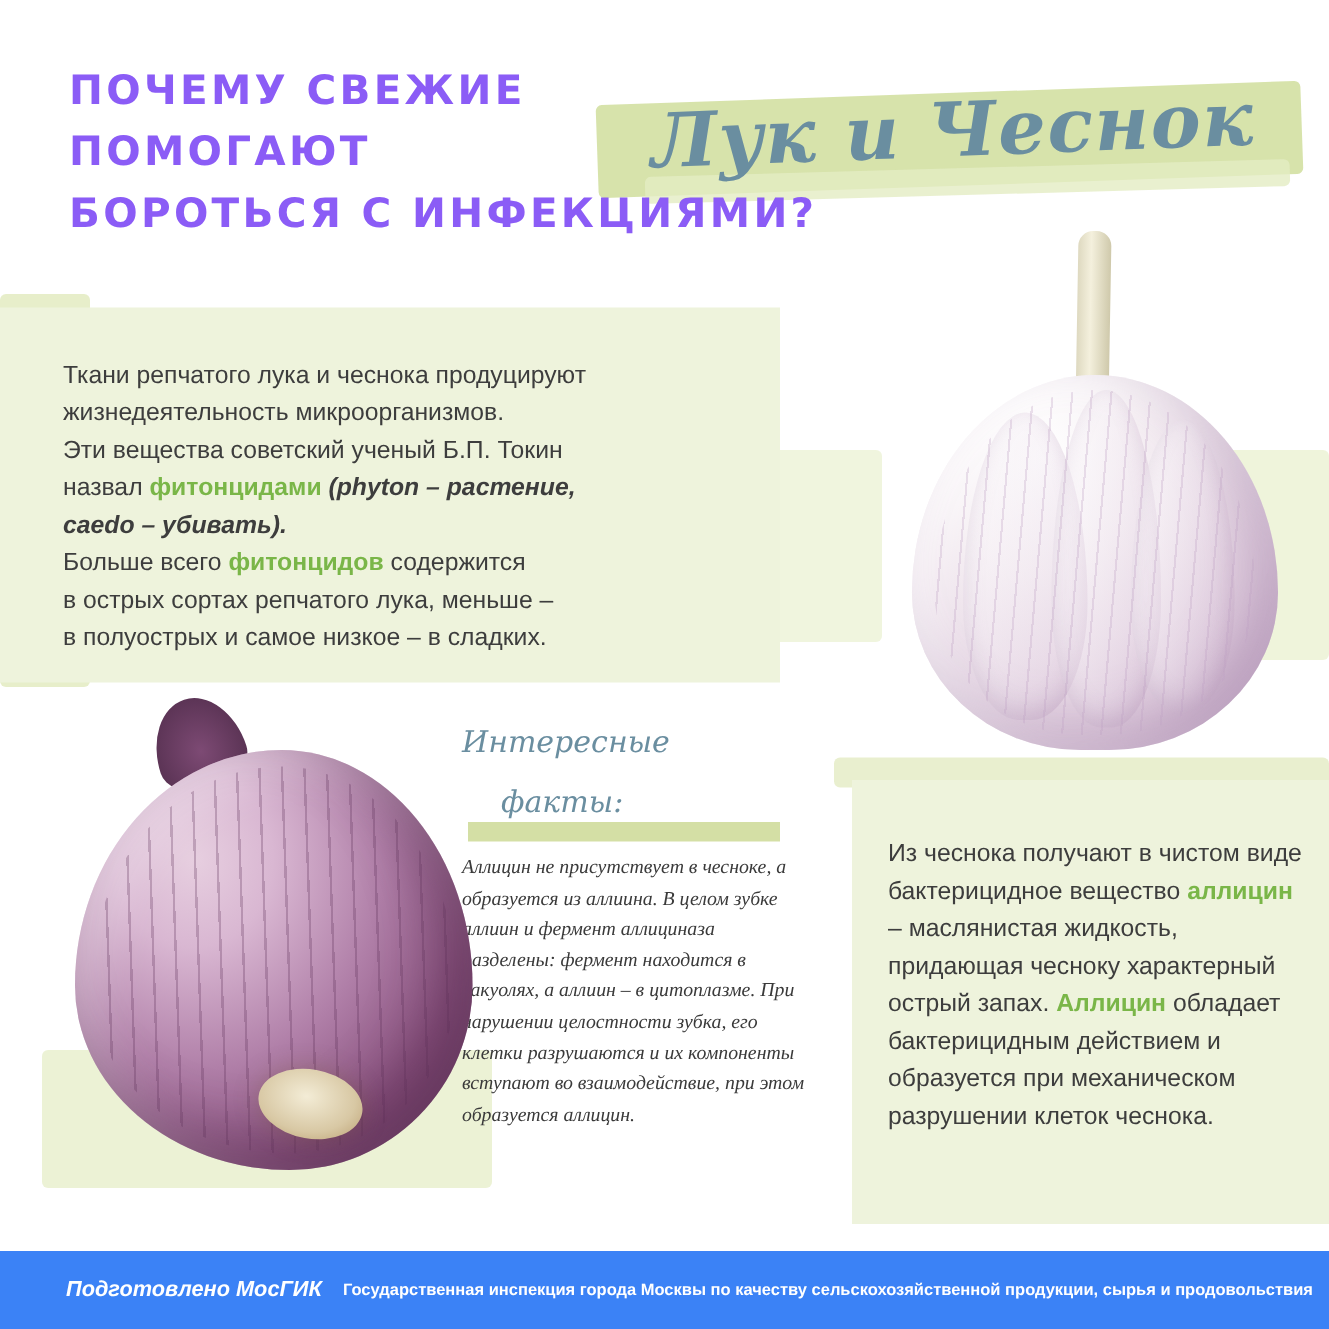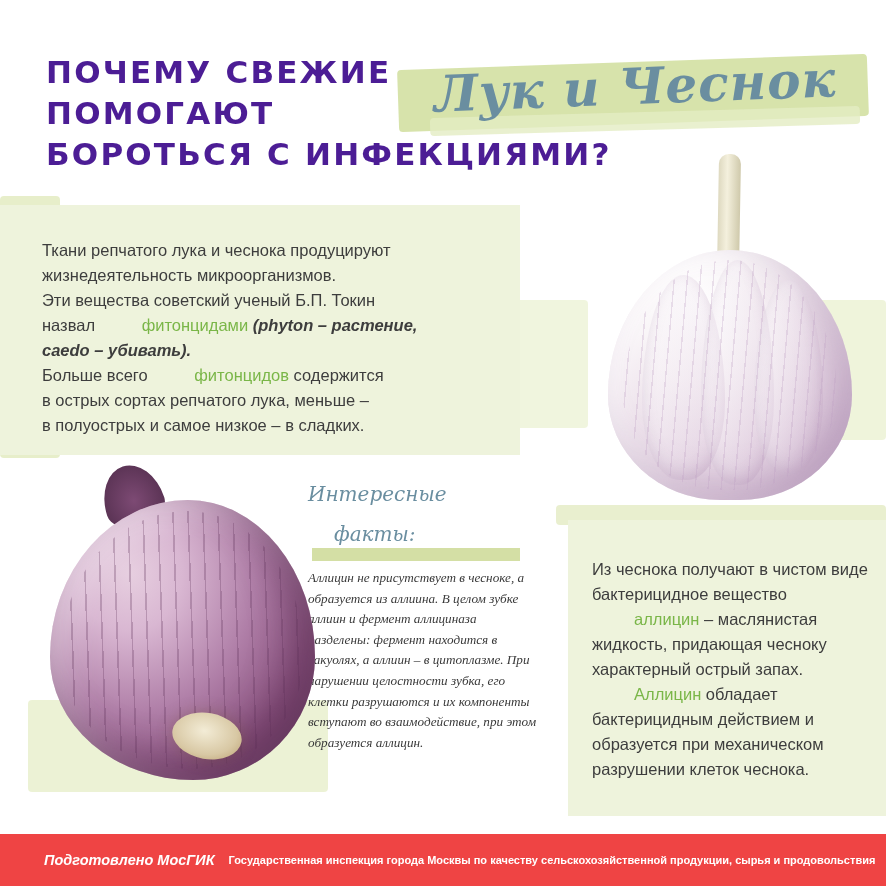--- a/index.html
+++ b/index.html
@@ -28,25 +28,25 @@
     opacity: 0.95;
     border-radius: 4px;
   }
   .brush.soft { background: #d7e2a7; }
   .brush.pale { background: #e4ecc3; }
 
   
   .headline {
     position: absolute;
     left: 46px;
-    top: 52px;
+    top: 40px;
     width: 420px;
-    color: #4c1d95;
-    font-weight: bold;
-    font-size: 31px;
+    color: #8b5cf6;
+    font-weight: bold;
+    font-size: 27px;
     line-height: 41px;
     letter-spacing: 2.2px;
     text-transform: uppercase;
     font-family: "DejaVu Sans", sans-serif;
   }
   .headline div { white-space: nowrap; }
 
   .script-title {
     position: absolute;
     left: 400px;
@@ -79,22 +79,21 @@
     top: 238px;
     width: 440px;
     color: #3d3d3d;
     font-size: 16.5px;
     line-height: 25px;
     font-family: "Liberation Sans", sans-serif;
   }
   .intro-text p { margin: 0; }
   .hl {
     color: #7ab648;
-    font-weight: normal;
-    margin-left: 42px;
+    font-weight: bold;
   }
   .ital { font-style: italic; font-weight: bold; }
 
   
   .facts-title {
     position: absolute;
     left: 308px;
     top: 474px;
     width: 250px;
     color: #6a8ea0;
@@ -144,21 +143,21 @@
     line-height: 25px;
   }
 
   
   .footer {
     position: absolute;
     left: 0;
     bottom: 0;
     width: 886px;
     height: 52px;
-    background: #ef4444;
+    background: #3b82f6;
     color: #ffffff;
     display: flex;
     align-items: center;
   }
   .footer-brand {
     margin-left: 44px;
     font-style: italic;
     font-weight: bold;
     font-size: 14.5px;
     white-space: nowrap;

